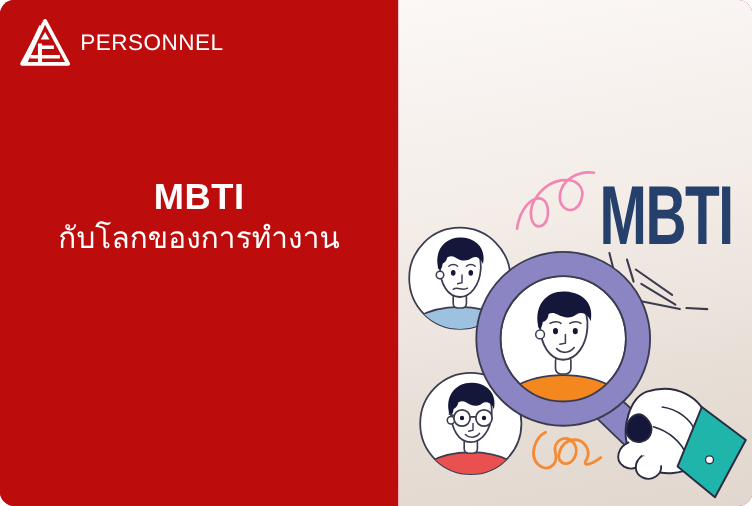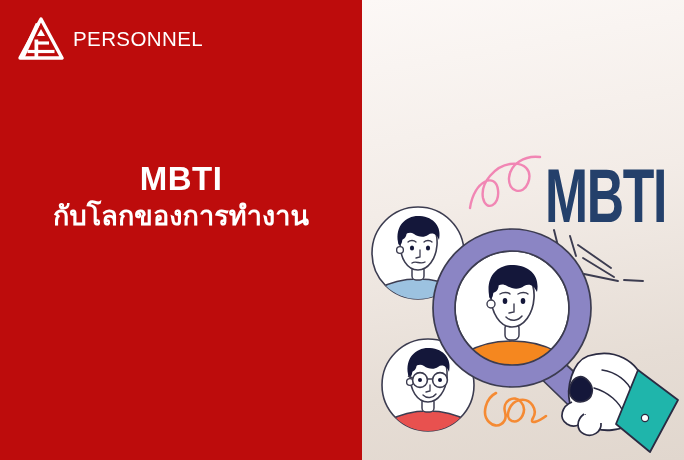--- a/index.html
+++ b/index.html
@@ -9,20 +9,21 @@
   }
   body {
     font-family: "Liberation Sans", "DejaVu Sans", sans-serif;
   }
   #banner {
     position: relative;
     width: 684px;
     height: 460px;
     overflow: hidden;
     background: #be185d;
+    border-radius: 13px;
   }
 
   
   .red-panel {
     position: absolute;
     left: 0;
     top: 0;
     width: 362px;
     height: 460px;
     background: #bd0c0c;
@@ -65,21 +66,21 @@
     color: #ffffff;
   }
   .headline .line-en {
     font-size: 33px;
     font-weight: bold;
     letter-spacing: 0.5px;
     line-height: 1.18;
   }
   .headline .line-th {
     font-size: 27px;
-    font-weight: bold;
+    font-weight: normal;
     line-height: 1.30;
     letter-spacing: 0.1px;
   }
 
   
   .art-panel {
     position: absolute;
     left: 362px;
     top: 0;
     width: 322px;

